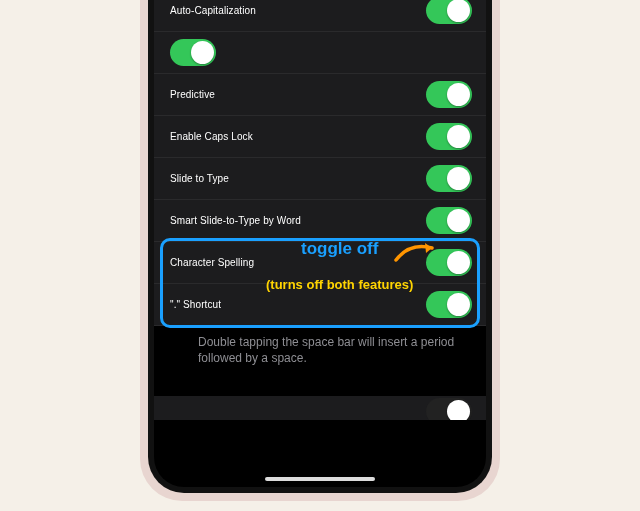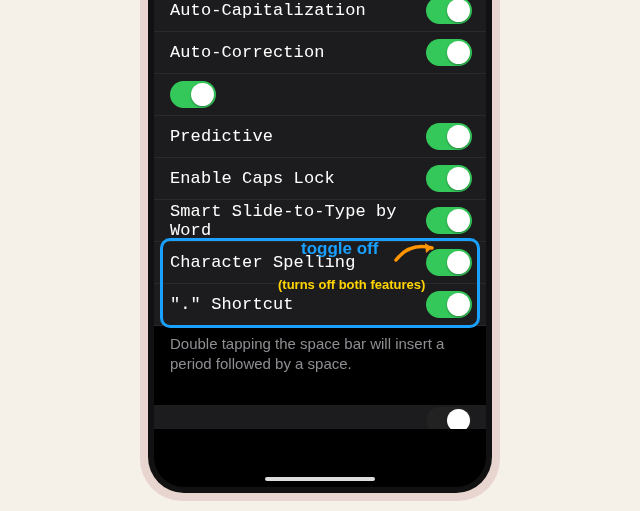--- a/index.html
+++ b/index.html
@@ -50,23 +50,22 @@
     align-items: center;
     justify-content: space-between;
     background: #1c1c1e;
     padding: 0 14px 0 16px;
     height: 42px;
     border-bottom: 1px solid #2a2a2c;
     box-sizing: border-box;
   }
   .row-label {
     color: #fff;
-    font-size: 17px;
+    font-size: 10px;
     letter-spacing: 0.1px;
-    font-family: Liberation Mono, monospace;
   }
   .toggle {
     width: 46px;
     height: 27px;
     border-radius: 14px;
     position: relative;
     flex: 0 0 auto;
   }
   .toggle.on { background: #34c759; }
   .toggle .knob {
@@ -77,22 +76,23 @@
     top: 2px;
     right: 2px;
     box-shadow: 0 1px 2px rgba(0,0,0,.35);
   }
   .footer {
     padding: 8px 16px 18px 16px;
     background: #000;
   }
   .footnote {
     color: #8e8e93;
-    font-size: 15px;
+    font-size: 12px;
     line-height: 1.35;
+    margin-left: 28px;
   }
   .row.peek {
     height: 24px;
     overflow: hidden;
     border-bottom: none;
     margin-top: 12px;
     align-items: flex-start;
     padding-top: 4px;
   }
   .row.peek .toggle {
@@ -125,21 +125,20 @@
     font-weight: 700;
     font-size: 17px;
     pointer-events: none;
   }
   .anno-sub {
     position: absolute;
     color: #ffd400;
     font-weight: 700;
     font-size: 13px;
     pointer-events: none;
-    margin-left: 12px;
   }
   .arrow {
     position: absolute;
     pointer-events: none;
   }
 </style>
 </head>
 <body>
 
 <div class="phone">
@@ -149,26 +148,20 @@
 
     <div class="rows">
 
       <div class="row">
         <span class="row-label">Auto-Capitalization</span>
         <div class="toggle on">
             <div class="knob"></div>
           </div>
       </div>
 
-      <div class="row">
-        <span class="row-label">Auto-Correction</span>
-        <div class="toggle on">
-            <div class="knob"></div>
-          </div>
-      </div>
 
       <div class="row">
         <div class="toggle on">
             <div class="knob"></div>
           </div>
       </div>
 
       <div class="row">
         <span class="row-label">Predictive</span>
         <div class="toggle on">
@@ -177,20 +170,26 @@
       </div>
 
       <div class="row">
         <span class="row-label">Enable Caps Lock</span>
         <div class="toggle on">
             <div class="knob"></div>
           </div>
       </div>
 
 
+      <div class="row">
+        <span class="row-label">Slide to Type</span>
+        <div class="toggle on">
+            <div class="knob"></div>
+          </div>
+      </div>
 
       <div class="row">
         <span class="row-label">Smart Slide-to-Type by Word</span>
         <div class="toggle on">
             <div class="knob"></div>
           </div>
       </div>
 
       <div class="row">
         <span class="row-label">Character Spelling</span>

